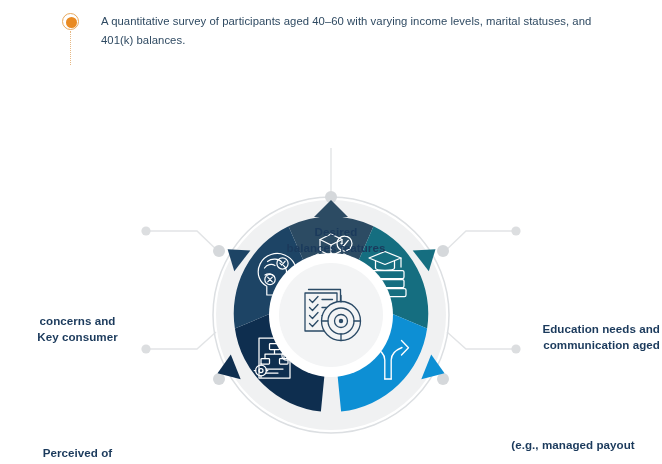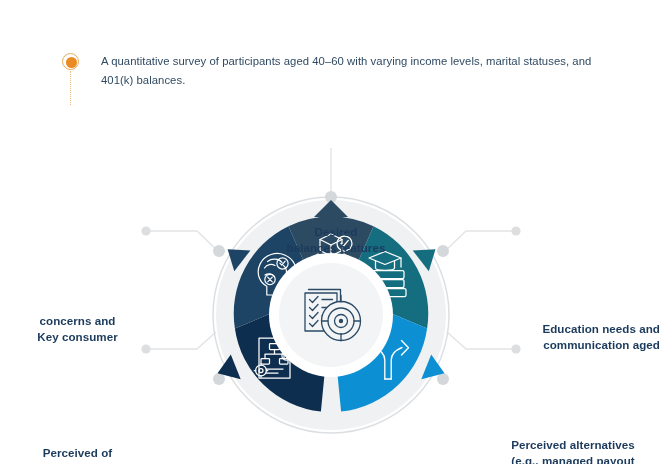--- a/index.html
+++ b/index.html
@@ -17,21 +17,20 @@
     -webkit-font-smoothing: antialiased;
   }
 
   
   #bullet-list {
     position: absolute;
     left: 0;
     top: 0;
     width: 662px;
     height: 112px;
-    margin-top: 40px;
   }
   .bullet-row {
     position: absolute;
     left: 62px;
     display: flex;
     align-items: flex-start;
   }
   .bullet-row.row-0 { top: 12px; }
   .bullet-row.row-1 { top: 63px; }
 
@@ -342,18 +341,17 @@
     <div>Perceived of</div>
     <div>in-plan annuities</div>
   </div>
 
   <div class="outer-label lbl-right-1">
     <div>Education needs and</div>
     <div>communication aged</div>
   </div>
 
   <div class="outer-label lbl-right-2">
-    <div>Perceived alternatives</div>
     <div>(e.g., managed payout</div>
 
   </div>
 
 </div>
 
 </body></html>

